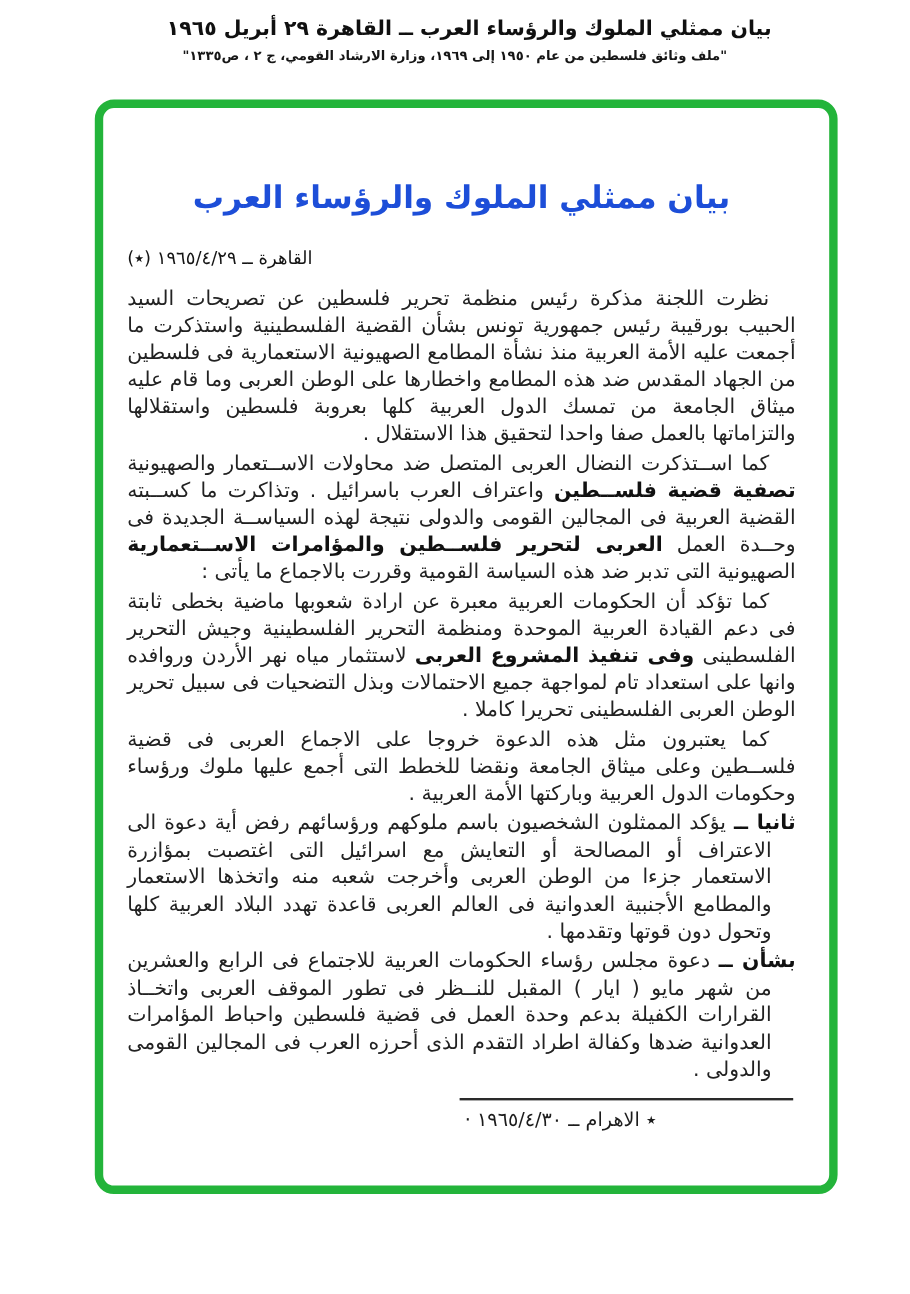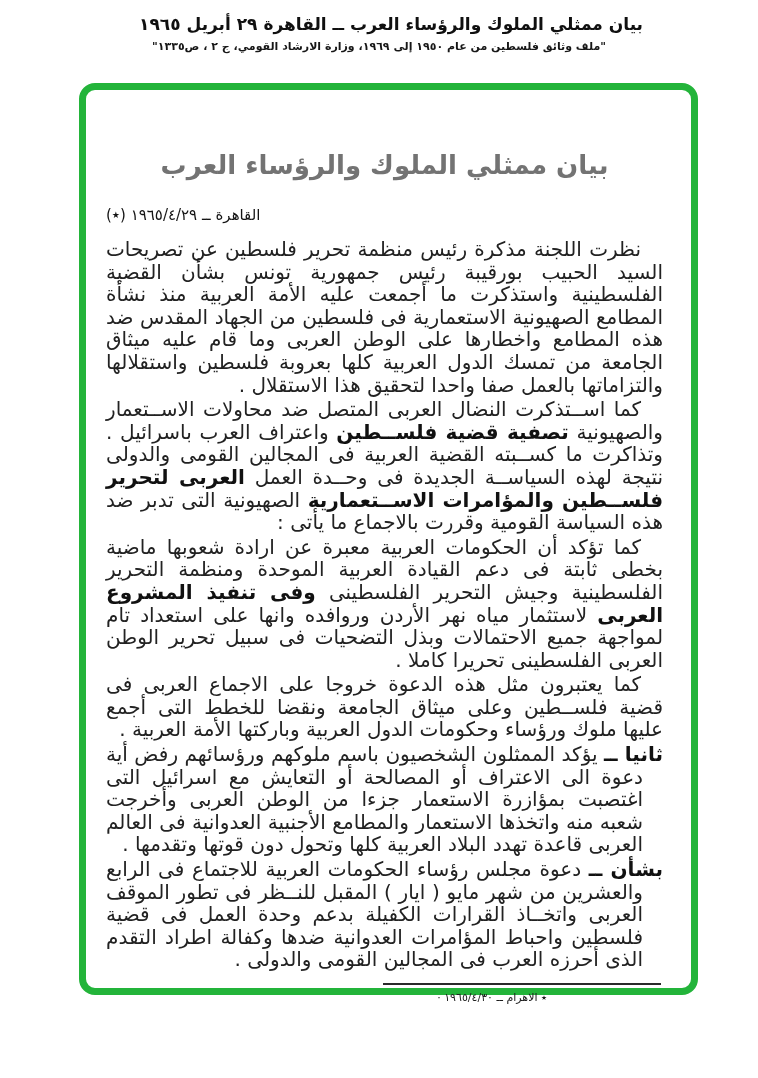--- a/index.html
+++ b/index.html
@@ -52,32 +52,32 @@
   .doc-content {
     direction: rtl;
     padding: 60px 28px 0 20px;
     color: #222222;
   }
   .doc-title {
     margin: 0;
     text-align: center;
     font-size: 26px;
     font-weight: bold;
-    color: #737373;
+    color: #1d4ed8;
   }
   .doc-subtitle {
     margin-top: 26px;
     text-align: left;
     font-size: 15px;
     font-weight: normal;
     color: #141414;
   }
   .doc-body {
     margin-top: 14px;
-    font-size: 20px;
+    font-size: 17px;
     line-height: 22.6px;
     text-align: justify;
   }
   .para {
     margin: 0 0 2px 0;
   }
   .para.indent {
     text-indent: 22px;
   }
   .para.hanging {
@@ -91,21 +91,21 @@
   }
   .footnote-rule {
     width: 278px;
     height: 0;
     border-top: 2px solid #2a2a2a;
     margin-left: auto;
     margin-right: 2px;
   }
   .footnote-text {
     margin: 6px 116px 0 0;
-    font-size: 11px;
+    font-size: 16px;
     color: #1c1c1c;
     text-align: right;
   }
 </style>
 </head>
 <body>
 
 <div class="page">
 
   <header class="page-header">

